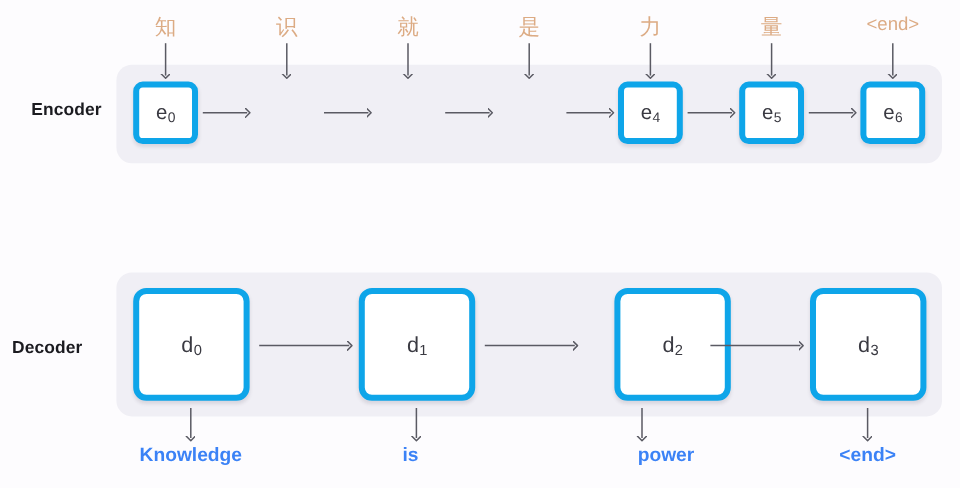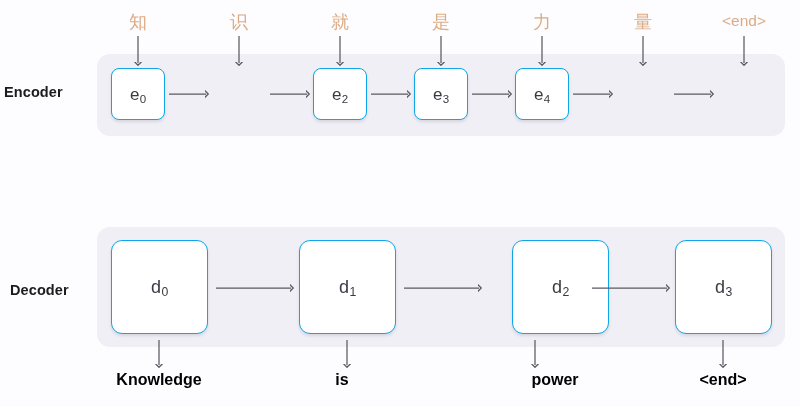--- a/index.html
+++ b/index.html
@@ -22,21 +22,21 @@
   
   .section-label {
     position: absolute;
     font-family: "Liberation Sans", sans-serif;
     font-size: 14.5px;
     font-weight: bold;
     color: #1b1b20;
     letter-spacing: 0.1px;
     white-space: nowrap;
   }
-  #encoder-label { left: 4px; top: 84px; }
+  #encoder-label { left: 26px; top: 84px; }
   #decoder-label { left: 10px; top: 282px; text-align: right; }
 
   
   .band {
     position: absolute;
     background: #f0eff5;
     border-radius: 13px;
   }
   #encoder-band {
     left: 97px;
@@ -48,21 +48,21 @@
     left: 97px;
     top: 227px;
     width: 688px;
     height: 120px;
   }
 
   
   .cell {
     position: absolute;
     background: #ffffff;
-    border: 1px solid #0ea5e9;
+    border: 5px solid #0ea5e9;
     border-radius: 9px;
     box-shadow: 0 2px 3px rgba(60,55,80,0.13);
     display: flex;
     align-items: center;
     justify-content: center;
     box-sizing: border-box;
   }
   .cell-enc {
     width: 54px;
     height: 52px;
@@ -101,21 +101,21 @@
     white-space: nowrap;
     transform: translateX(-50%);
   }
   .token.cjk { top: 10px; font-size: 18px; }
   .token.latin { top: 12px; font-size: 15.5px; }
 
   
   .outword {
     position: absolute;
     top: 371px;
-    color: #000000;
+    color: #3b82f6;
     font-family: "Liberation Sans", sans-serif;
     font-size: 16px;
     font-weight: bold;
     text-align: center;
     white-space: nowrap;
     transform: translateX(-50%);
   }
 
   
   #arrow-layer {
@@ -144,33 +144,33 @@
   <div class="token cjk" style="left:441px">是</div>
   <div class="token cjk" style="left:542px">力</div>
   <div class="token cjk" style="left:643px">量</div>
   <div class="token latin" style="left:744px">&lt;end&gt;</div>
 
   <div class="cell cell-enc" style="left:111px">
     <span class="cell-text">
       <span>e</span><sub>0</sub>
     </span>
   </div>
-  <div class="cell cell-enc" style="left:313px">
-    <span class="cell-text">
-      <span>e</span><sub>2</sub>
-    </span>
-  </div>
-  <div class="cell cell-enc" style="left:414px">
-    <span class="cell-text">
-      <span>e</span><sub>3</sub>
-    </span>
-  </div>
   <div class="cell cell-enc" style="left:515px">
     <span class="cell-text">
       <span>e</span><sub>4</sub>
+    </span>
+  </div>
+  <div class="cell cell-enc" style="left:616px">
+    <span class="cell-text">
+      <span>e</span><sub>5</sub>
+    </span>
+  </div>
+  <div class="cell cell-enc" style="left:717px">
+    <span class="cell-text">
+      <span>e</span><sub>6</sub>
     </span>
   </div>
 
   <div class="cell cell-dec" style="left:111px">
     <span class="cell-text">
       <span>d</span><sub>0</sub>
     </span>
   </div>
   <div class="cell cell-dec" style="left:299px">
     <span class="cell-text">

